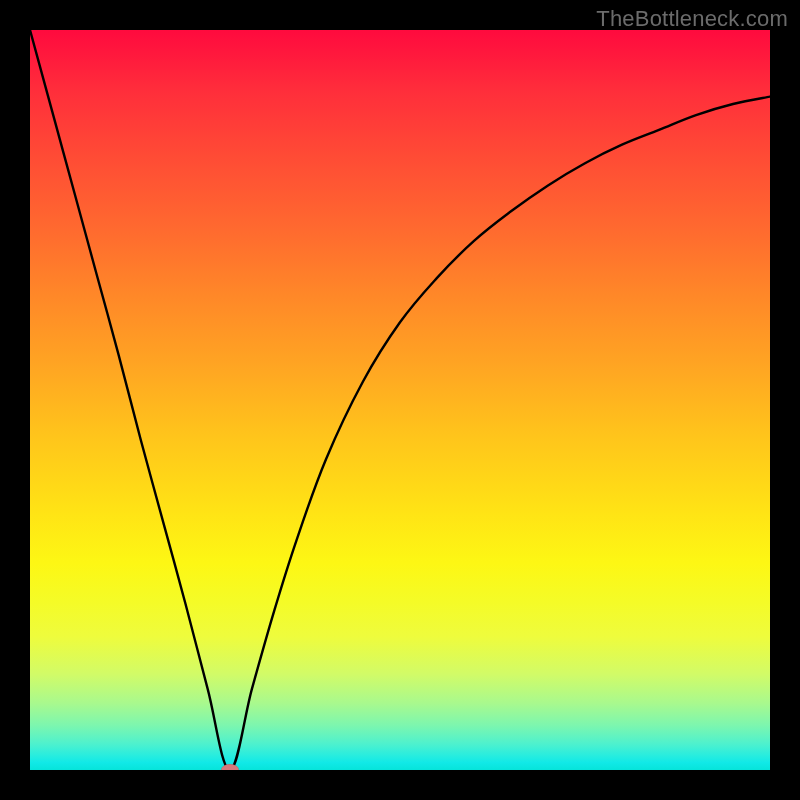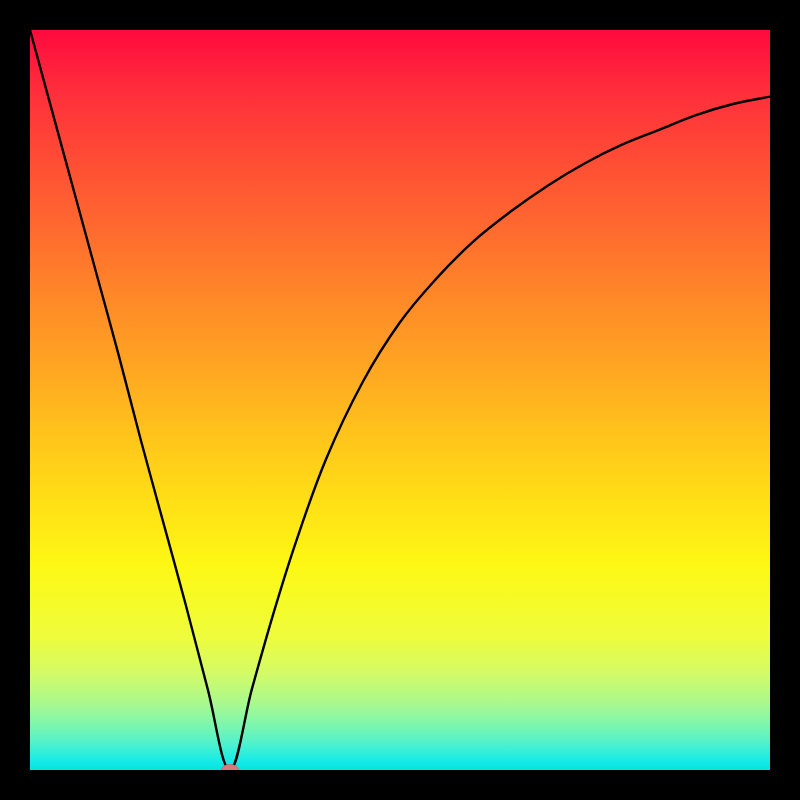--- a/index.html
+++ b/index.html
@@ -82,13 +82,14 @@
   <div class="plot-area">
     <div class="gradient-bg"></div>
 
     <svg class="curve" viewBox="0 0 740 740" preserveAspectRatio="none">
       <path id="curve-path" d="M 0.00 0.00 C 4.00 14.65, 14.21 52.10, 22.20 81.40 C 30.19 110.70, 36.41 133.50, 44.40 162.80 C 52.39 192.10, 58.61 214.90, 66.60 244.20 C 74.59 273.50, 80.81 295.63, 88.80 325.60 C 96.79 355.57, 103.01 380.73, 111.00 410.70 C 118.99 440.67, 125.21 462.80, 133.20 492.10 C 141.19 521.40, 147.41 543.53, 155.40 573.50 C 163.39 603.47, 169.61 628.63, 177.60 658.60 C 185.59 688.57, 191.81 740.00, 199.80 740.00 C 207.79 740.00, 214.01 687.24, 222.00 658.60 C 229.99 629.96, 236.21 607.54, 244.20 580.90 C 252.19 554.26, 257.08 537.91, 266.40 510.60 C 275.72 483.29, 284.01 457.84, 296.00 429.20 C 307.99 400.56, 319.68 376.14, 333.00 351.50 C 346.32 326.86, 356.68 310.95, 370.00 292.30 C 383.32 273.65, 393.68 262.55, 407.00 247.90 C 420.32 233.25, 430.68 222.89, 444.00 210.90 C 457.32 198.91, 467.68 191.29, 481.00 181.30 C 494.32 171.31, 504.68 164.06, 518.00 155.40 C 531.32 146.74, 541.68 140.53, 555.00 133.20 C 568.32 125.87, 578.68 120.69, 592.00 114.70 C 605.32 108.71, 615.68 105.23, 629.00 99.90 C 642.32 94.57, 652.68 89.76, 666.00 85.10 C 679.32 80.44, 689.68 77.33, 703.00 74.00 C 716.32 70.67, 733.34 67.93, 740.00 66.60" fill="none" stroke="#000000" stroke-width="2.4" stroke-linecap="round" stroke-linejoin="round"></path>
     </svg>
 
     <div id="opt-marker" class="marker" style="left: 199.8px; top: 740px; background: rgb(214, 121, 123);"></div>
   </div>
 
+  <div class="watermark">TheBottleneck.com</div>
 </div>
 
 </body></html>

